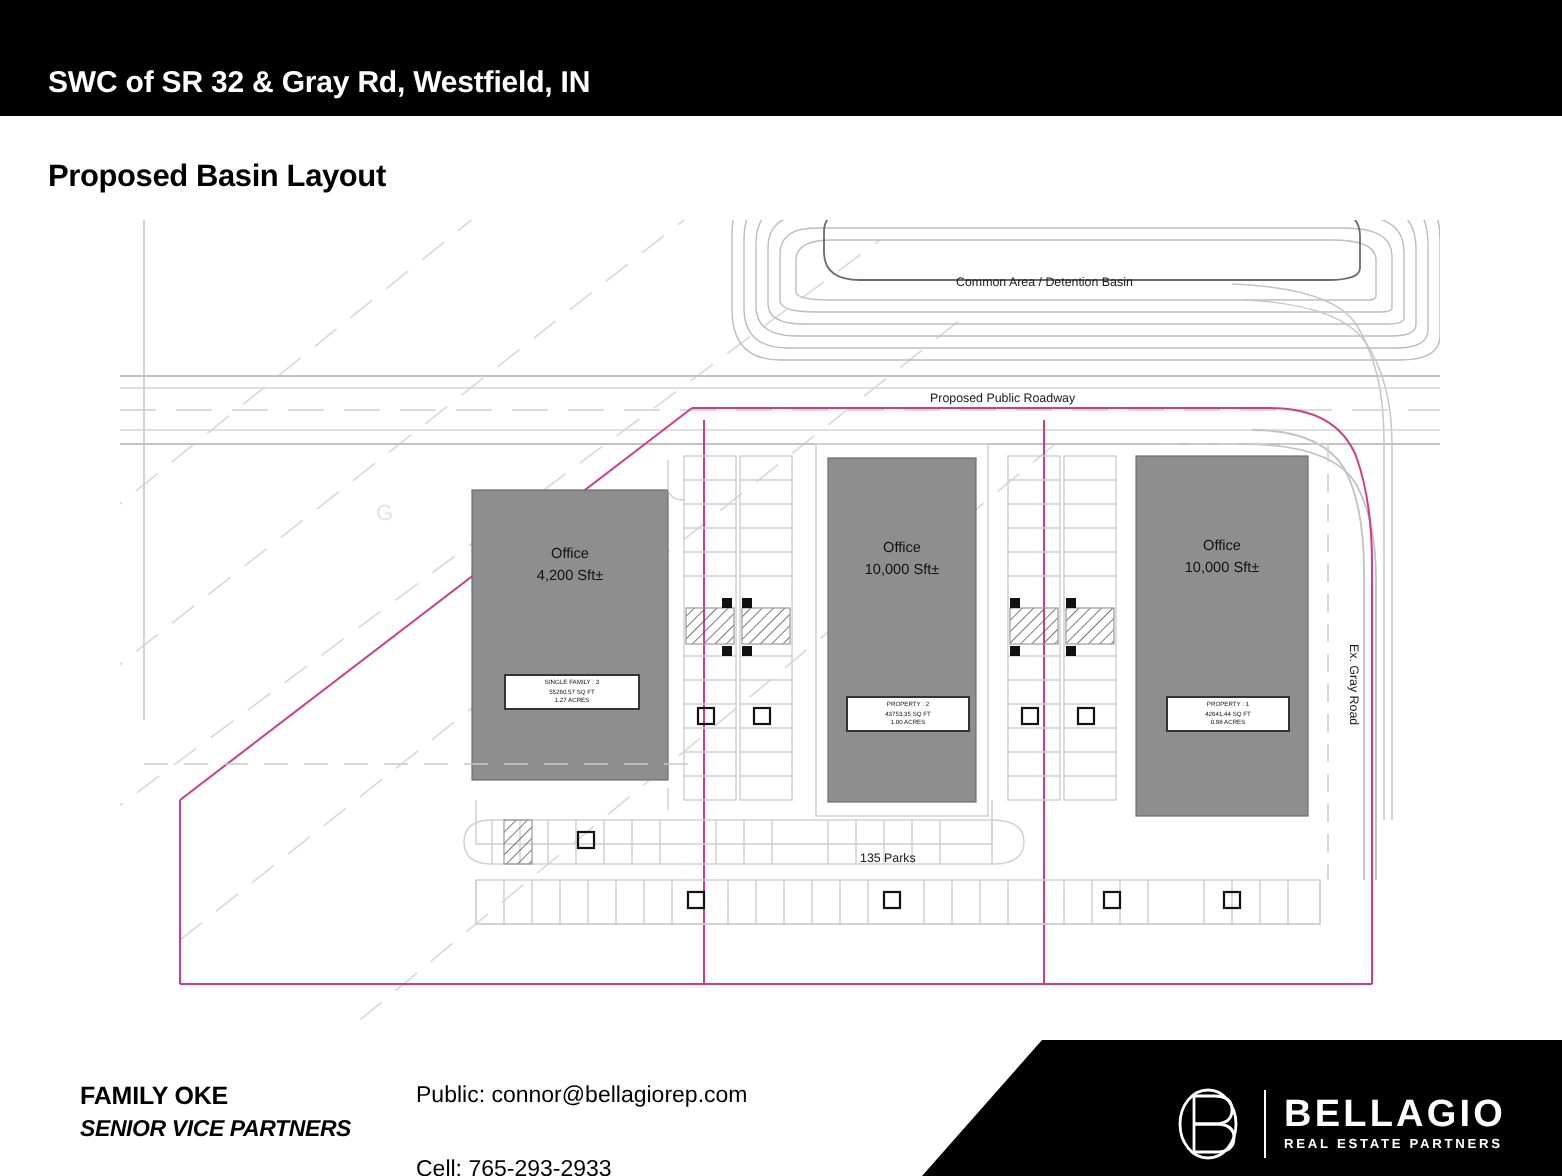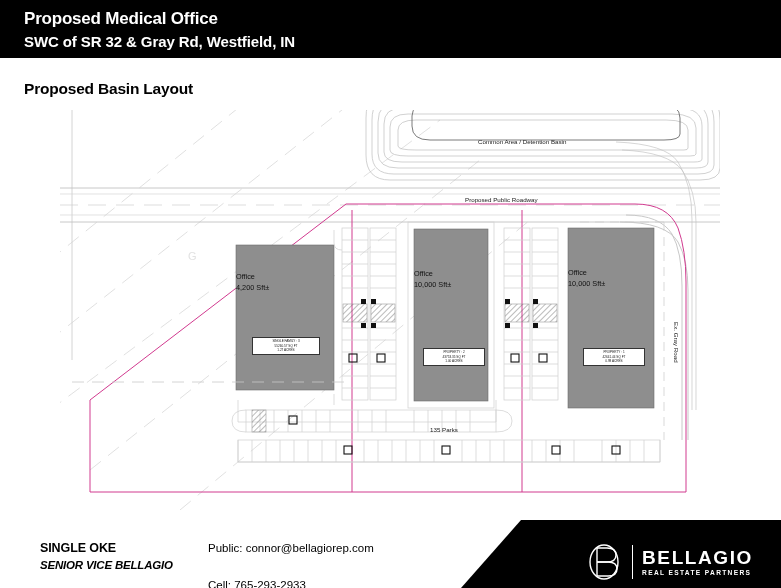--- a/index.html
+++ b/index.html
@@ -34,21 +34,21 @@
     background:#ffffff;
   }
   .plan svg{display:block;}
   .plan-label{
     position:absolute;
     font-size:6.2px;color:#1a1a1a;
     font-family:"Liberation Sans", sans-serif;
     white-space:nowrap;
   }
   .bld-label{
-    position:absolute;white-space:nowrap;
+    position:absolute;text-align:center;white-space:nowrap;
     font-size:7.3px;color:#111111;line-height:1.45;
   }
   .prop-box{
     position:absolute;
     background:#ffffff;border:0.6px solid #333;
     text-align:center;
     font-size:3.1px;line-height:1.5;color:#111;
     padding:1px 2px;white-space:nowrap;
   }
   .vert-label{
@@ -92,21 +92,20 @@
   }
   .logo-sub{
     font-size:6.6px;font-weight:bold;color:#fff;letter-spacing:1.35px;margin-top:3px;
   }
   .logo-divider{width:1px;height:34px;background:#fff;}
 </style>
 </head>
 <body>
 
 <div class="header">
-  <div class="header-title">Proposed Medical Office</div>
   <div class="header-sub">SWC of SR 32 &amp; Gray Rd, Westfield, IN</div>
 </div>
 
 <div class="section-title">Proposed Basin Layout</div>
 
 <div class="plan">
   <svg width="660" height="400" viewBox="0 0 660 400">
     <defs>
       <pattern id="hatch" width="4" height="4" patternUnits="userSpaceOnUse" patternTransform="rotate(45)">
         <line x1="0" y1="0" x2="0" y2="4" stroke="#555" stroke-width="0.8"></line>
@@ -356,22 +355,22 @@
   <div class="prop-box" style="left:523px;top:238px;width:56px;">
     <div>PROPERTY : 1</div>
     <div>42641.44 SQ FT</div>
     <div>0.98 ACRES</div>
   </div>
 </div>
 
 <div class="footer">
   <div class="footer-black"></div>
 </div>
-<div class="agent-name">SINGLE OKE</div>
-<div class="agent-title">SENIOR VICE BELLAGIO</div>
+<div class="agent-name">FAMILY OKE</div>
+<div class="agent-title">SENIOR VICE PARTNERS</div>
 <div class="contact-email">Public: connor@bellagiorep.com</div>
 <div class="contact-cell">Cell: 765-293-2933</div>
 
 <div class="logo-wrap">
   <svg width="38" height="40" viewBox="0 0 38 40">
     <ellipse cx="19" cy="20" rx="14" ry="17" fill="none" stroke="#fff" stroke-width="1.4"></ellipse>
     <path d="M12 6 L12 34" stroke="#fff" stroke-width="1.4" fill="none"></path>
     <path d="M12 6 L22 6 Q31 6 31 13 Q31 20 22 20 L12 20" fill="none" stroke="#fff" stroke-width="1.4"></path>
     <path d="M12 20 L23 20 Q32 20 32 27 Q32 34 23 34 L12 34" fill="none" stroke="#fff" stroke-width="1.4"></path>
   </svg>

